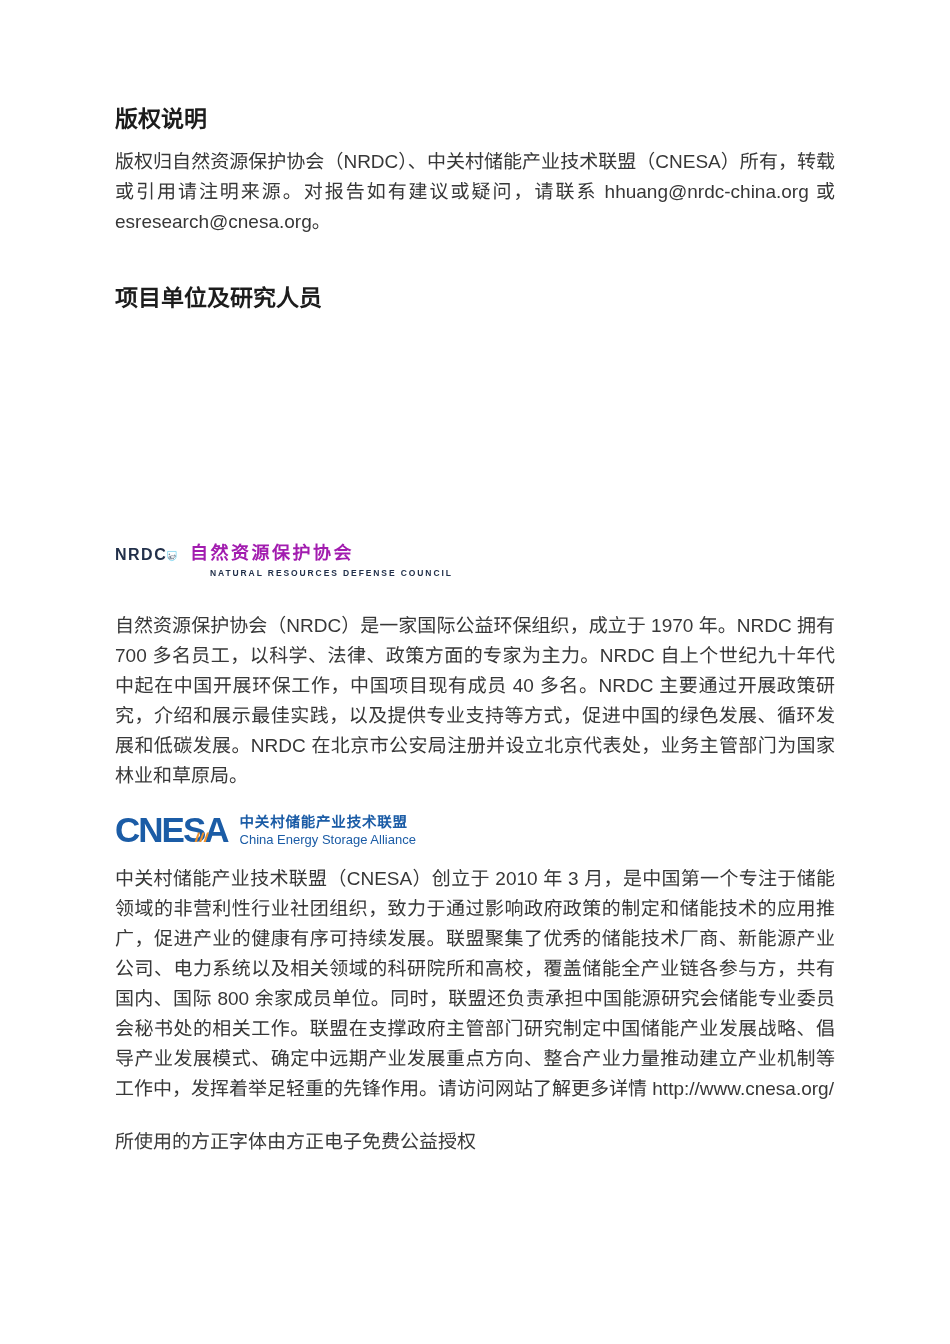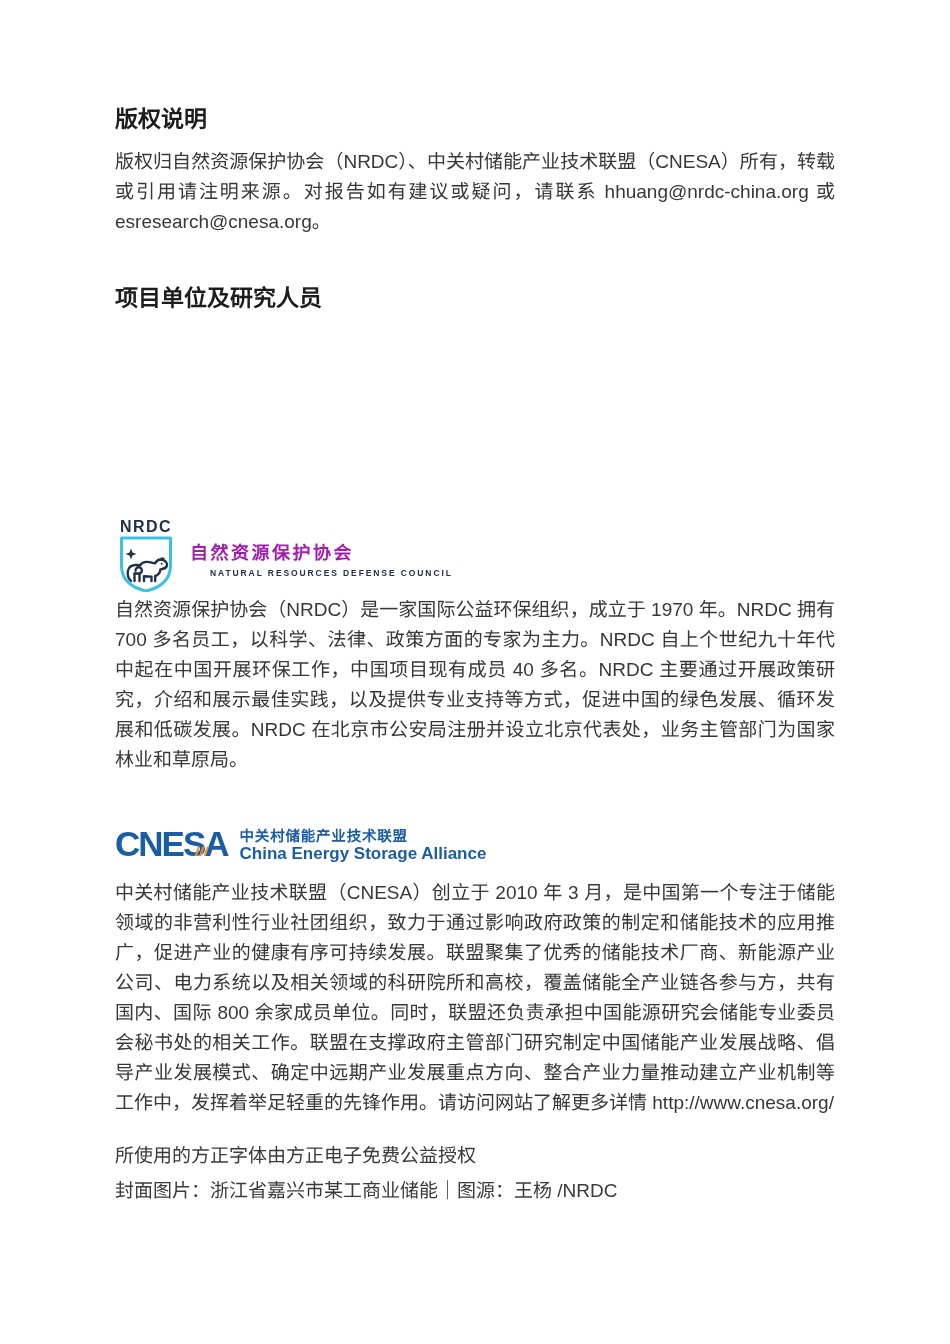--- a/index.html
+++ b/index.html
@@ -45,21 +45,21 @@
 
   
   .nrdc-logo {
     margin-top: 204px;
     display: flex;
     align-items: center;
     height: 78px;
   }
   .nrdc-badge {
     display: flex;
-    flex-direction: column;
+    flex-direction: row;
     align-items: center;
     width: 62px;
   }
   .nrdc-acronym {
     font-size: 16px;
     font-weight: 700;
     letter-spacing: 1.5px;
     color: #22304a;
     line-height: 14px;
     margin-bottom: 2px;
@@ -74,25 +74,25 @@
     line-height: 22px;
   }
   .nrdc-en {
     font-size: 8.5px;
     font-weight: 700;
     letter-spacing: 1.9px;
     color: #22304a;
     margin-top: 4px;
     padding-left: 20px;
   }
-  .nrdc-body { margin-top: 0; }
+  .nrdc-body { margin-top: 16px; }
 
   
   .cnesa-logo {
-    margin-top: 46px;
+    margin-top: 16px;
     display: flex;
     align-items: center;
     height: 46px;
   }
   .cnesa-wordmark {
     position: relative;
     display: inline-block;
   }
   .cnesa-acronym {
     font-size: 35px;
@@ -108,22 +108,22 @@
   }
   .cnesa-names { margin-left: 12px; }
   .cnesa-cn {
     font-size: 14.5px;
     font-weight: 700;
     letter-spacing: 0.8px;
     color: #1b5ca6;
     line-height: 17px;
   }
   .cnesa-en {
-    font-size: 17px;
-    font-weight: 700;
+    font-size: 13px;
+    font-weight: 400;
     color: #1b5ca6;
     line-height: 15px;
     margin-top: 1px;
   }
   .cnesa-body { margin-top: 11px; }
 
   
   .footer-notes { margin-top: 20px; }
   .footer-line {
     font-size: 19px;
@@ -180,16 +180,15 @@
     <div class="cnesa-names">
       <div class="cnesa-cn">中关村储能产业技术联盟</div>
       <div class="cnesa-en">China Energy Storage Alliance</div>
     </div>
   </div>
 
   <p class="body-text cnesa-body">中关村储能产业技术联盟（CNESA）创立于 2010 年 3 月，是中国第一个专注于储能领域的非营利性行业社团组织，致力于通过影响政府政策的制定和储能技术的应用推广，促进产业的健康有序可持续发展。联盟聚集了优秀的储能技术厂商、新能源产业公司、电力系统以及相关领域的科研院所和高校，覆盖储能全产业链各参与方，共有国内、国际 800 余家成员单位。同时，联盟还负责承担中国能源研究会储能专业委员会秘书处的相关工作。联盟在支撑政府主管部门研究制定中国储能产业发展战略、倡导产业发展模式、确定中远期产业发展重点方向、整合产业力量推动建立产业机制等工作中，发挥着举足轻重的先锋作用。请访问网站了解更多详情 http://www.cnesa.org/</p>
 
   <div class="footer-notes">
     <div class="footer-line">所使用的方正字体由方正电子免费公益授权</div>
-    <div class="footer-line">封面图片：浙江省嘉兴市某工商业储能｜图源：王杨 /NRDC</div>
   </div>
 
 </div>
 
 </body></html>

